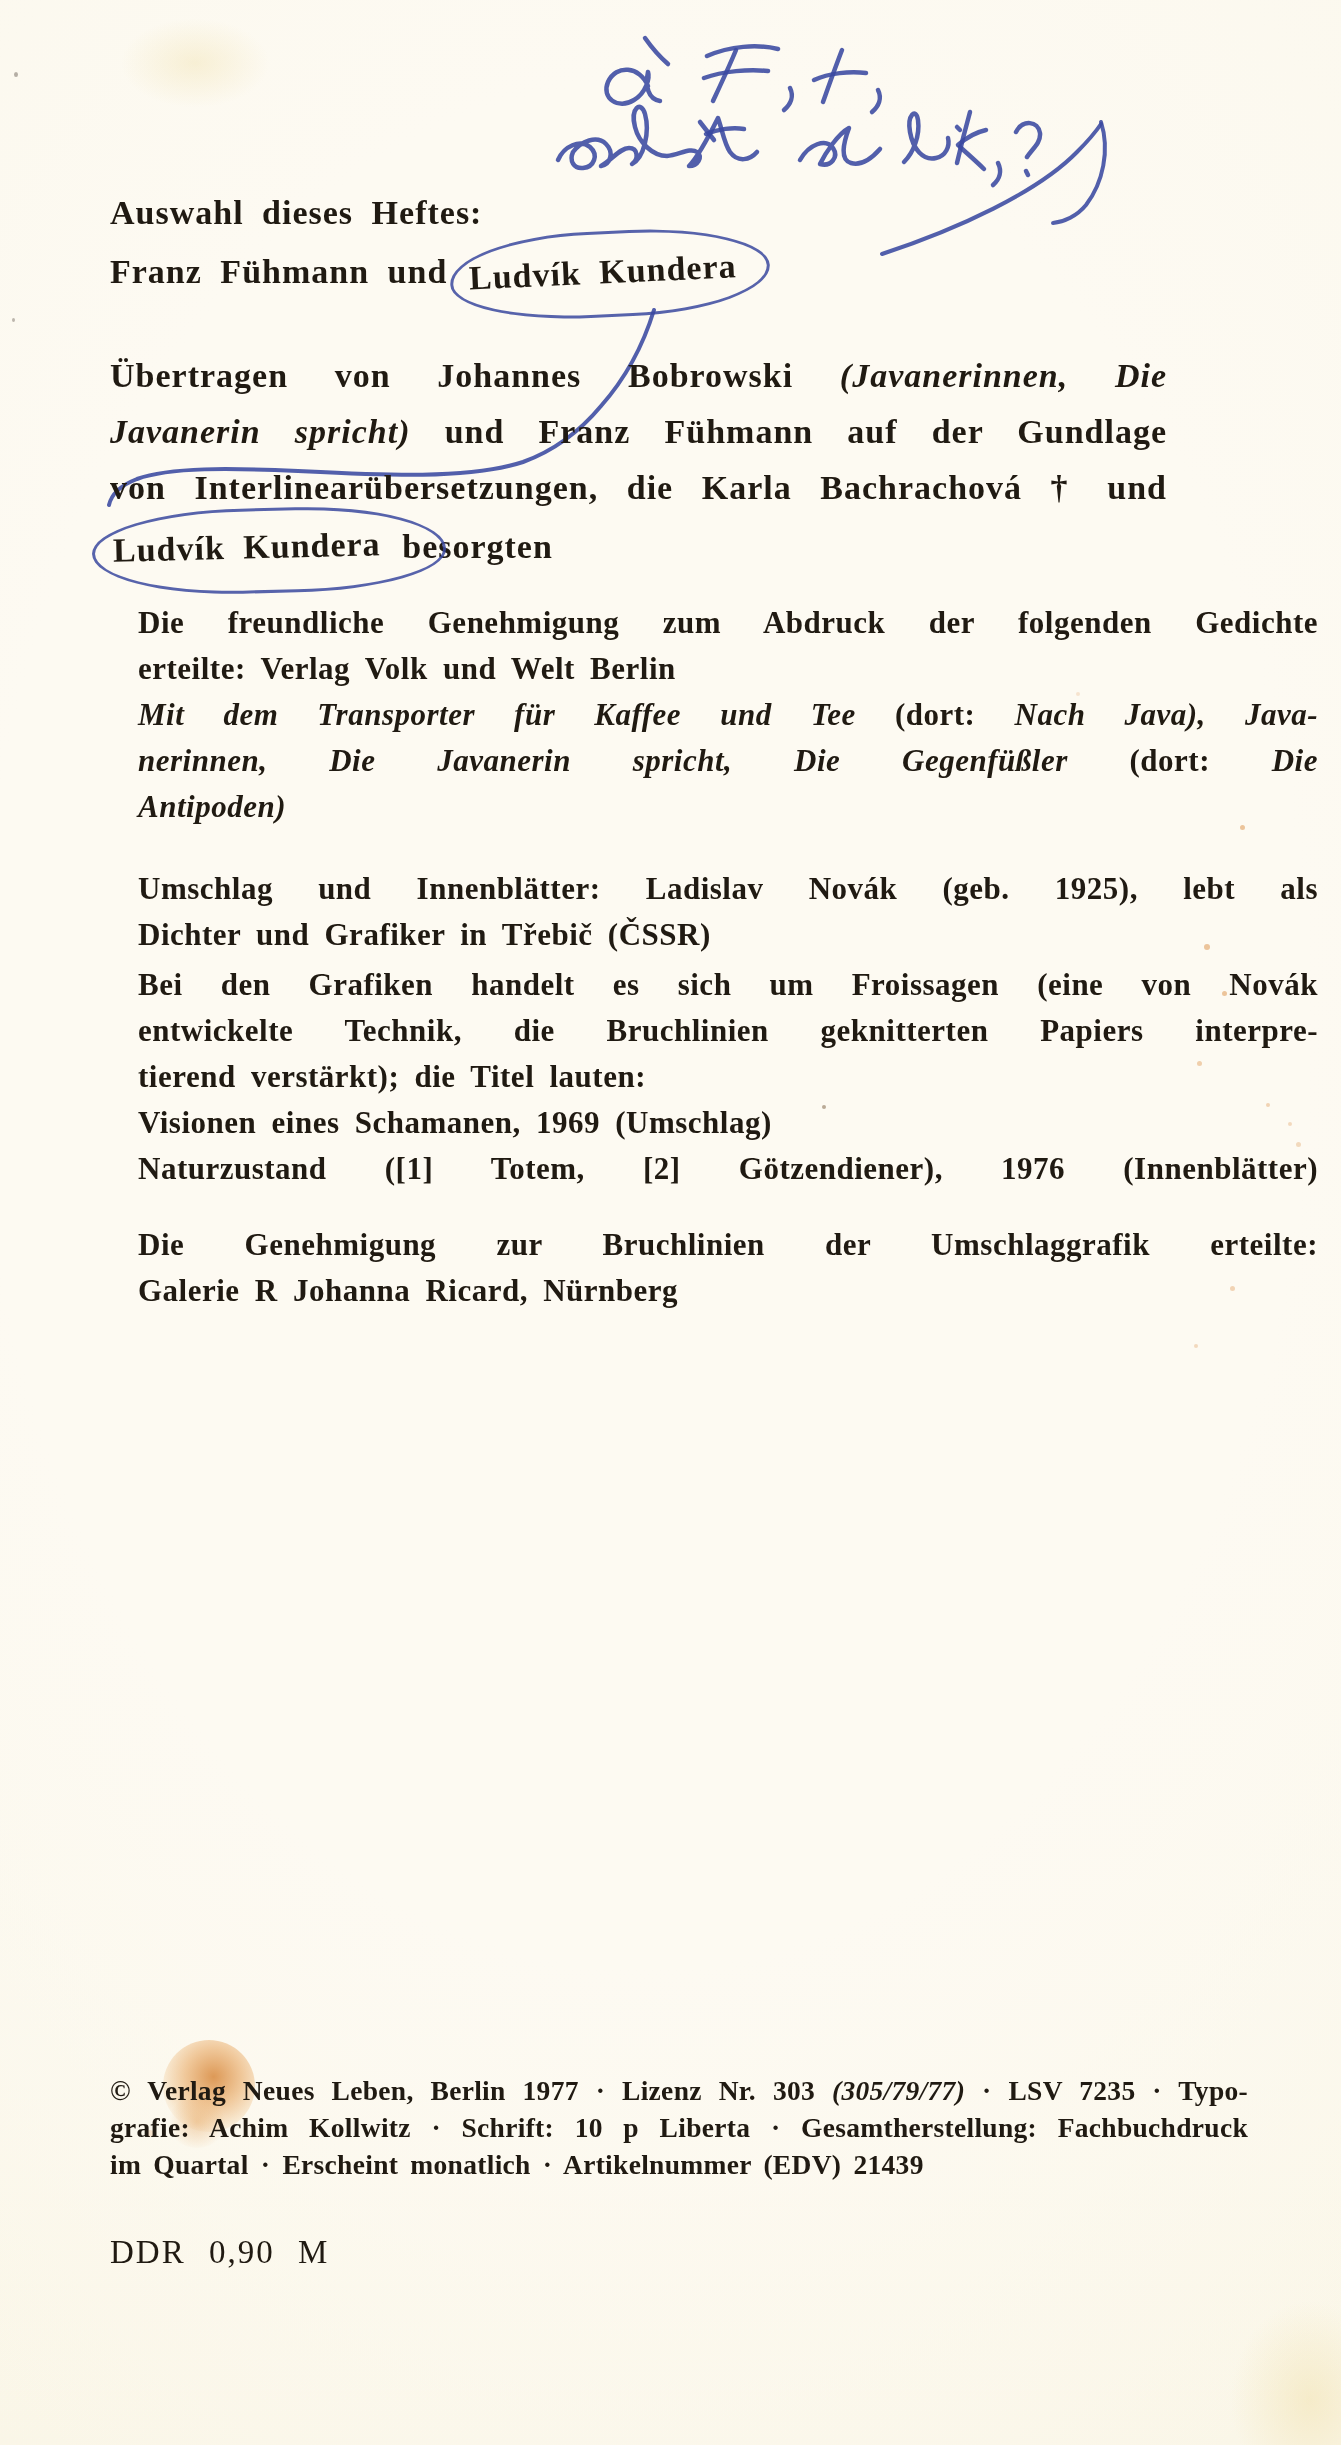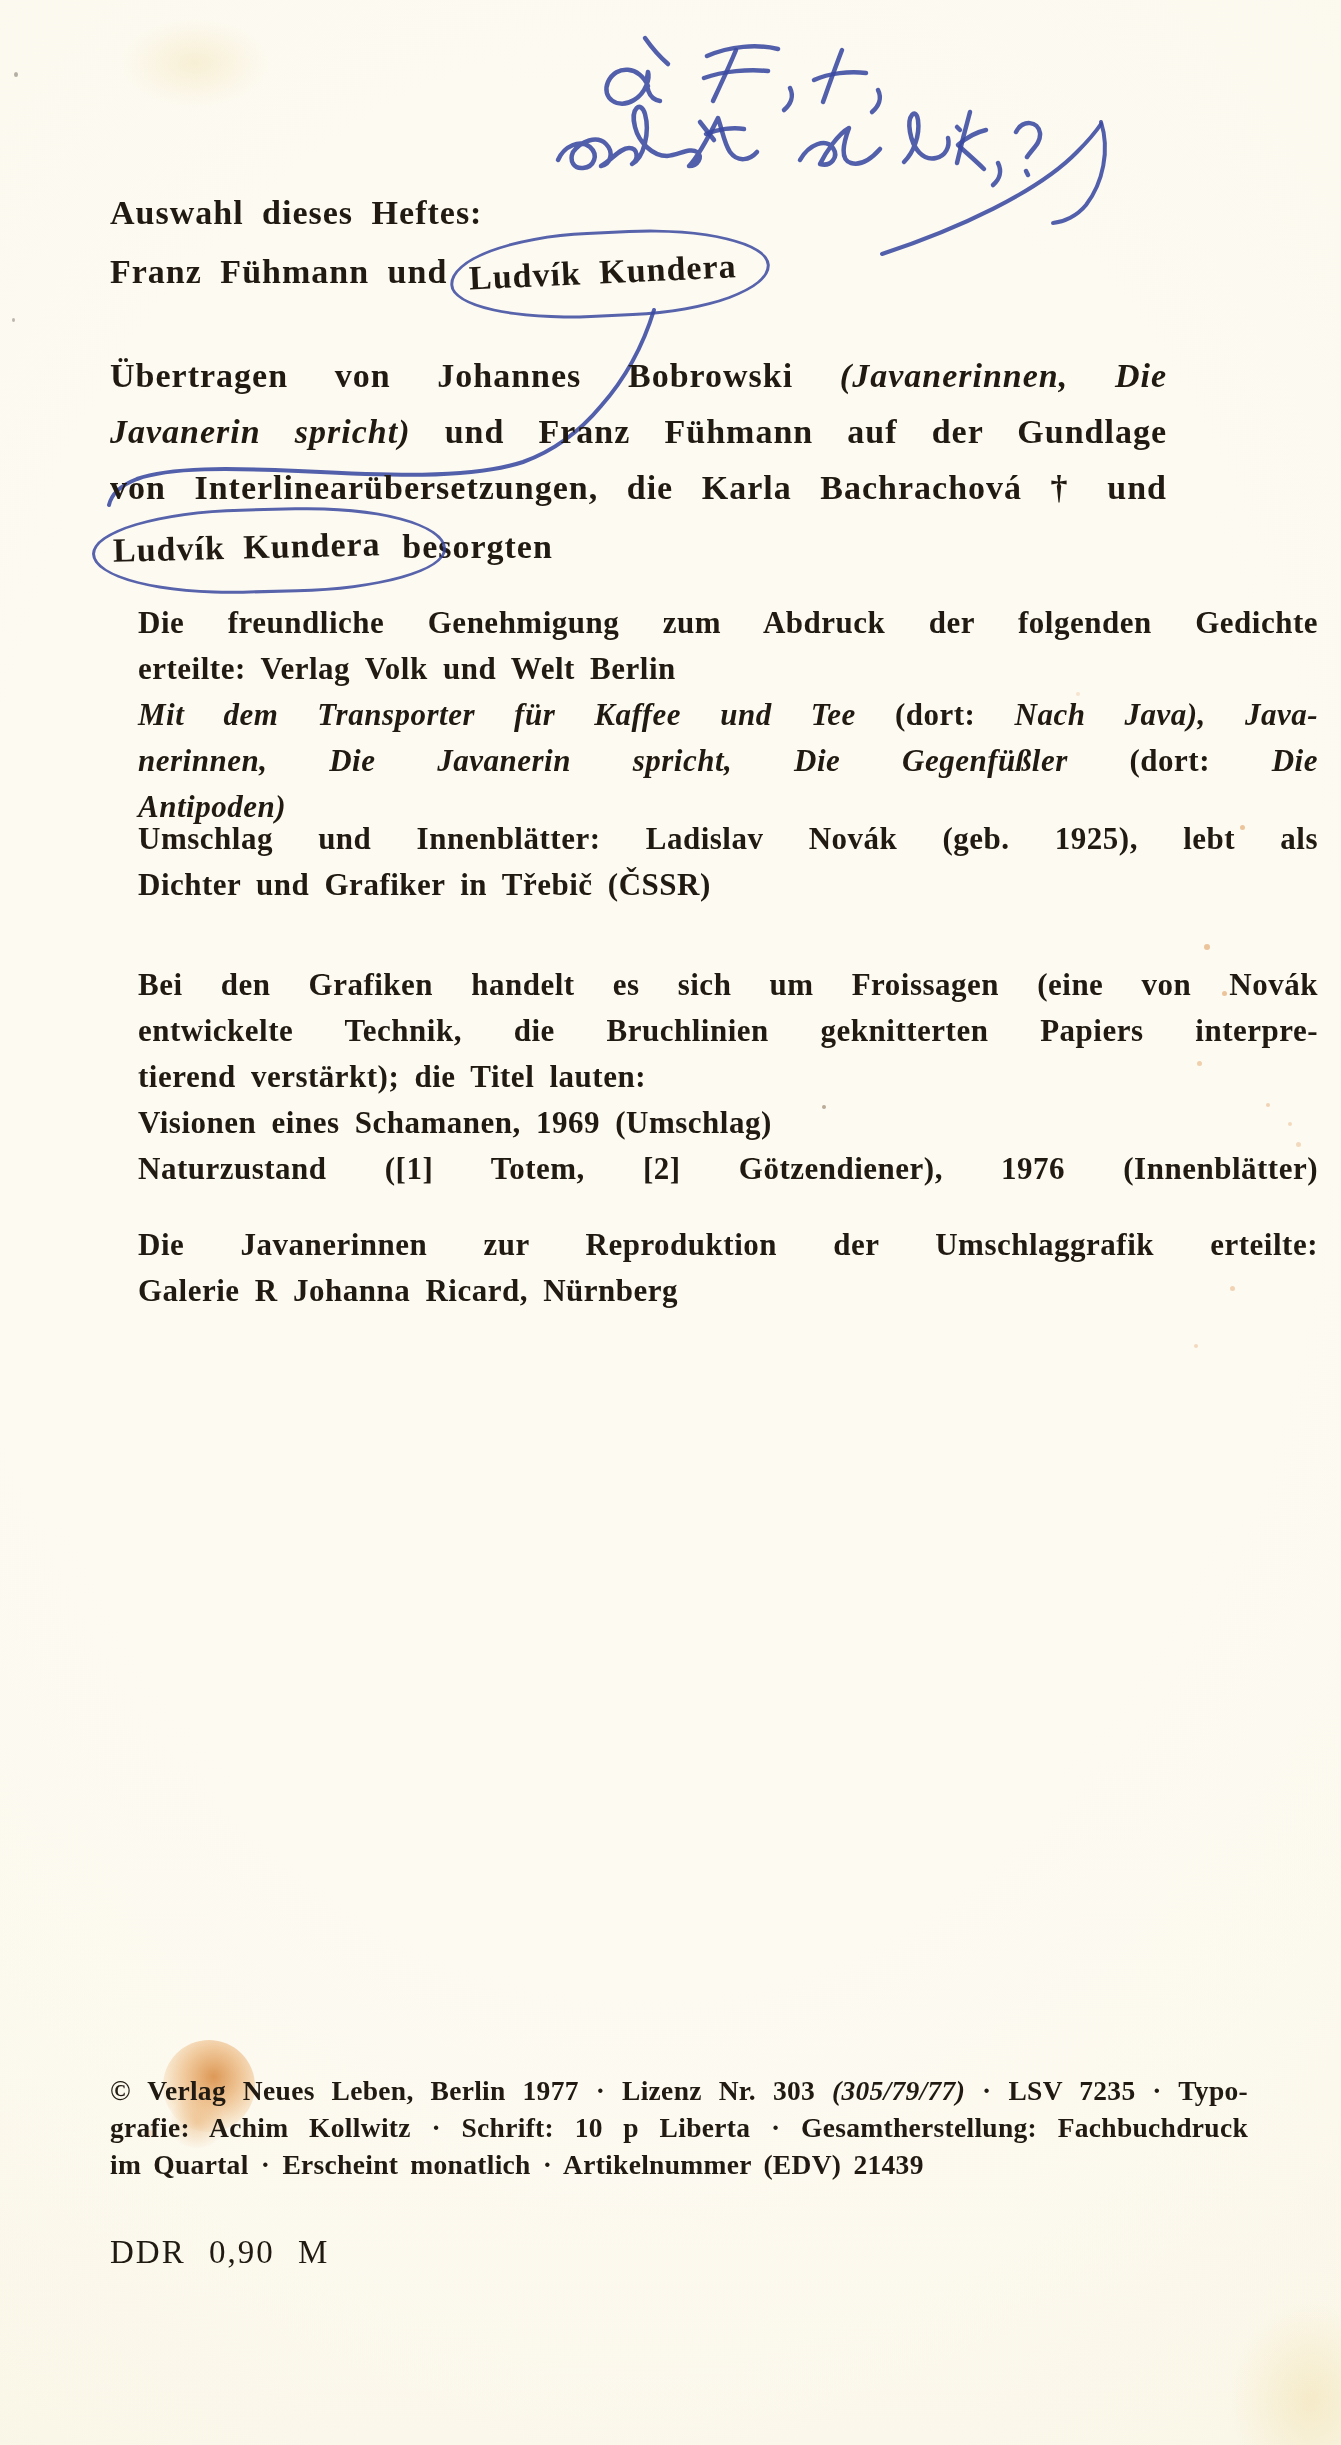--- a/index.html
+++ b/index.html
@@ -146,40 +146,40 @@
   <section class="blk size-m" style="top:600px">
     <div>
         <div class="tl just"><span>Die freundliche Genehmigung zum Abdruck der folgenden Gedichte</span></div>
         <div class="tl"><span>erteilte: Verlag Volk und Welt Berlin</span></div>
         <div class="tl just"><em>Mit dem Transporter für Kaffee und Tee </em><span>(dort: </span><em>Nach Java), Java-</em></div>
         <div class="tl just"><em>nerinnen, Die Javanerin spricht, Die Gegenfüßler </em><span>(dort: </span><em>Die</em></div>
         <div class="tl"><em>Antipoden)</em></div>
       </div>
   </section>
 
-  <section class="blk size-m" style="top:816px">
+  <section class="blk size-m" style="top:866px">
     <div>
         <div class="tl just"><span>Umschlag und Innenblätter: Ladislav Novák (geb. 1925), lebt als</span></div>
         <div class="tl"><span>Dichter und Grafiker in Třebič (ČSSR)</span></div>
       </div>
   </section>
 
   <section class="blk size-m" style="top:962px">
     <div>
         <div class="tl just"><span>Bei den Grafiken handelt es sich um Froissagen (eine von Novák</span></div>
         <div class="tl just"><span>entwickelte Technik, die Bruchlinien geknitterten Papiers interpre-</span></div>
         <div class="tl"><span>tierend verstärkt); die Titel lauten:</span></div>
         <div class="tl"><span>Visionen eines Schamanen, 1969 (Umschlag)</span></div>
         <div class="tl just"><span>Naturzustand ([1] Totem, [2] Götzendiener), 1976 (Innenblätter)</span></div>
       </div>
   </section>
 
   <section class="blk size-m" style="top:1222px">
     <div>
-        <div class="tl just"><span>Die Javanerinnen zur Reproduktion der Umschlaggrafik erteilte:</span></div>
+        <div class="tl just"><span>Die Genehmigung zur Bruchlinien der Umschlaggrafik erteilte:</span></div>
         <div class="tl"><span>Galerie R Johanna Ricard, Nürnberg</span></div>
       </div>
   </section>
 
   <section class="blk size-c" style="top:2072px">
     <div>
         <div class="tl just"><span>© Verlag Neues Leben, Berlin 1977 · Lizenz Nr. 303 </span><em>(305/79/77)</em><span> · LSV 7235 · Typo-</span></div>
         <div class="tl just"><span>grafie: Achim Kollwitz · Schrift: 10 p Liberta · Gesamtherstellung: Fachbuchdruck</span></div>
         <div class="tl"><span>im Quartal · Erscheint monatlich · Artikelnummer (EDV) 21439</span></div>
       </div>

